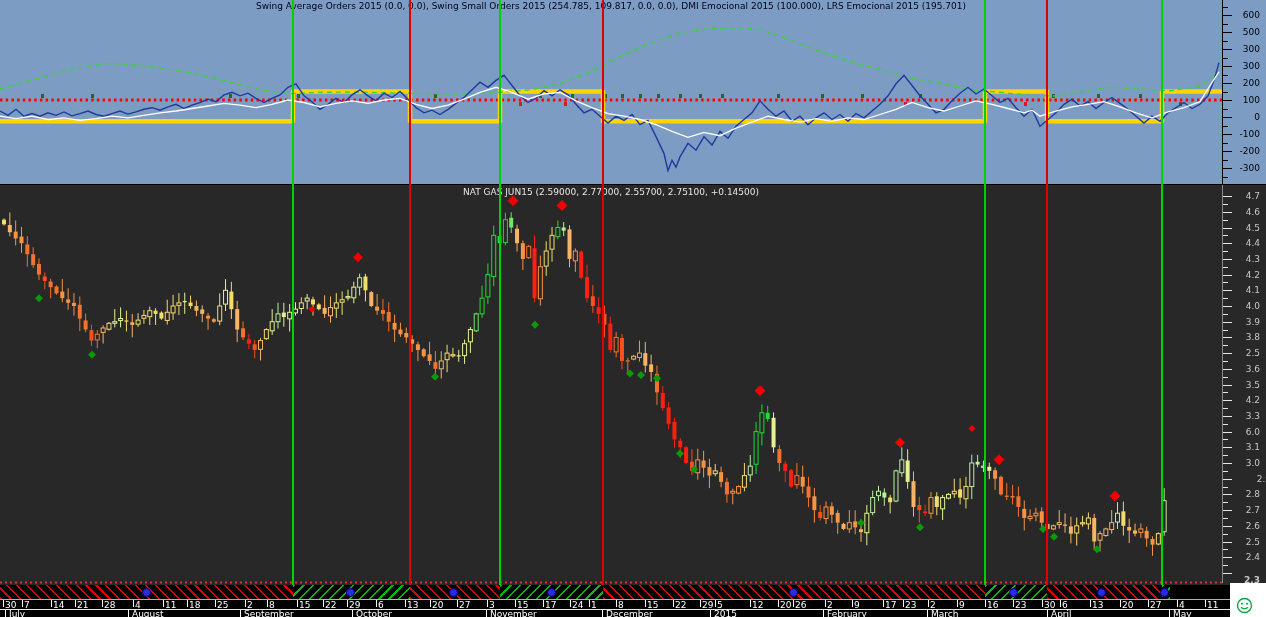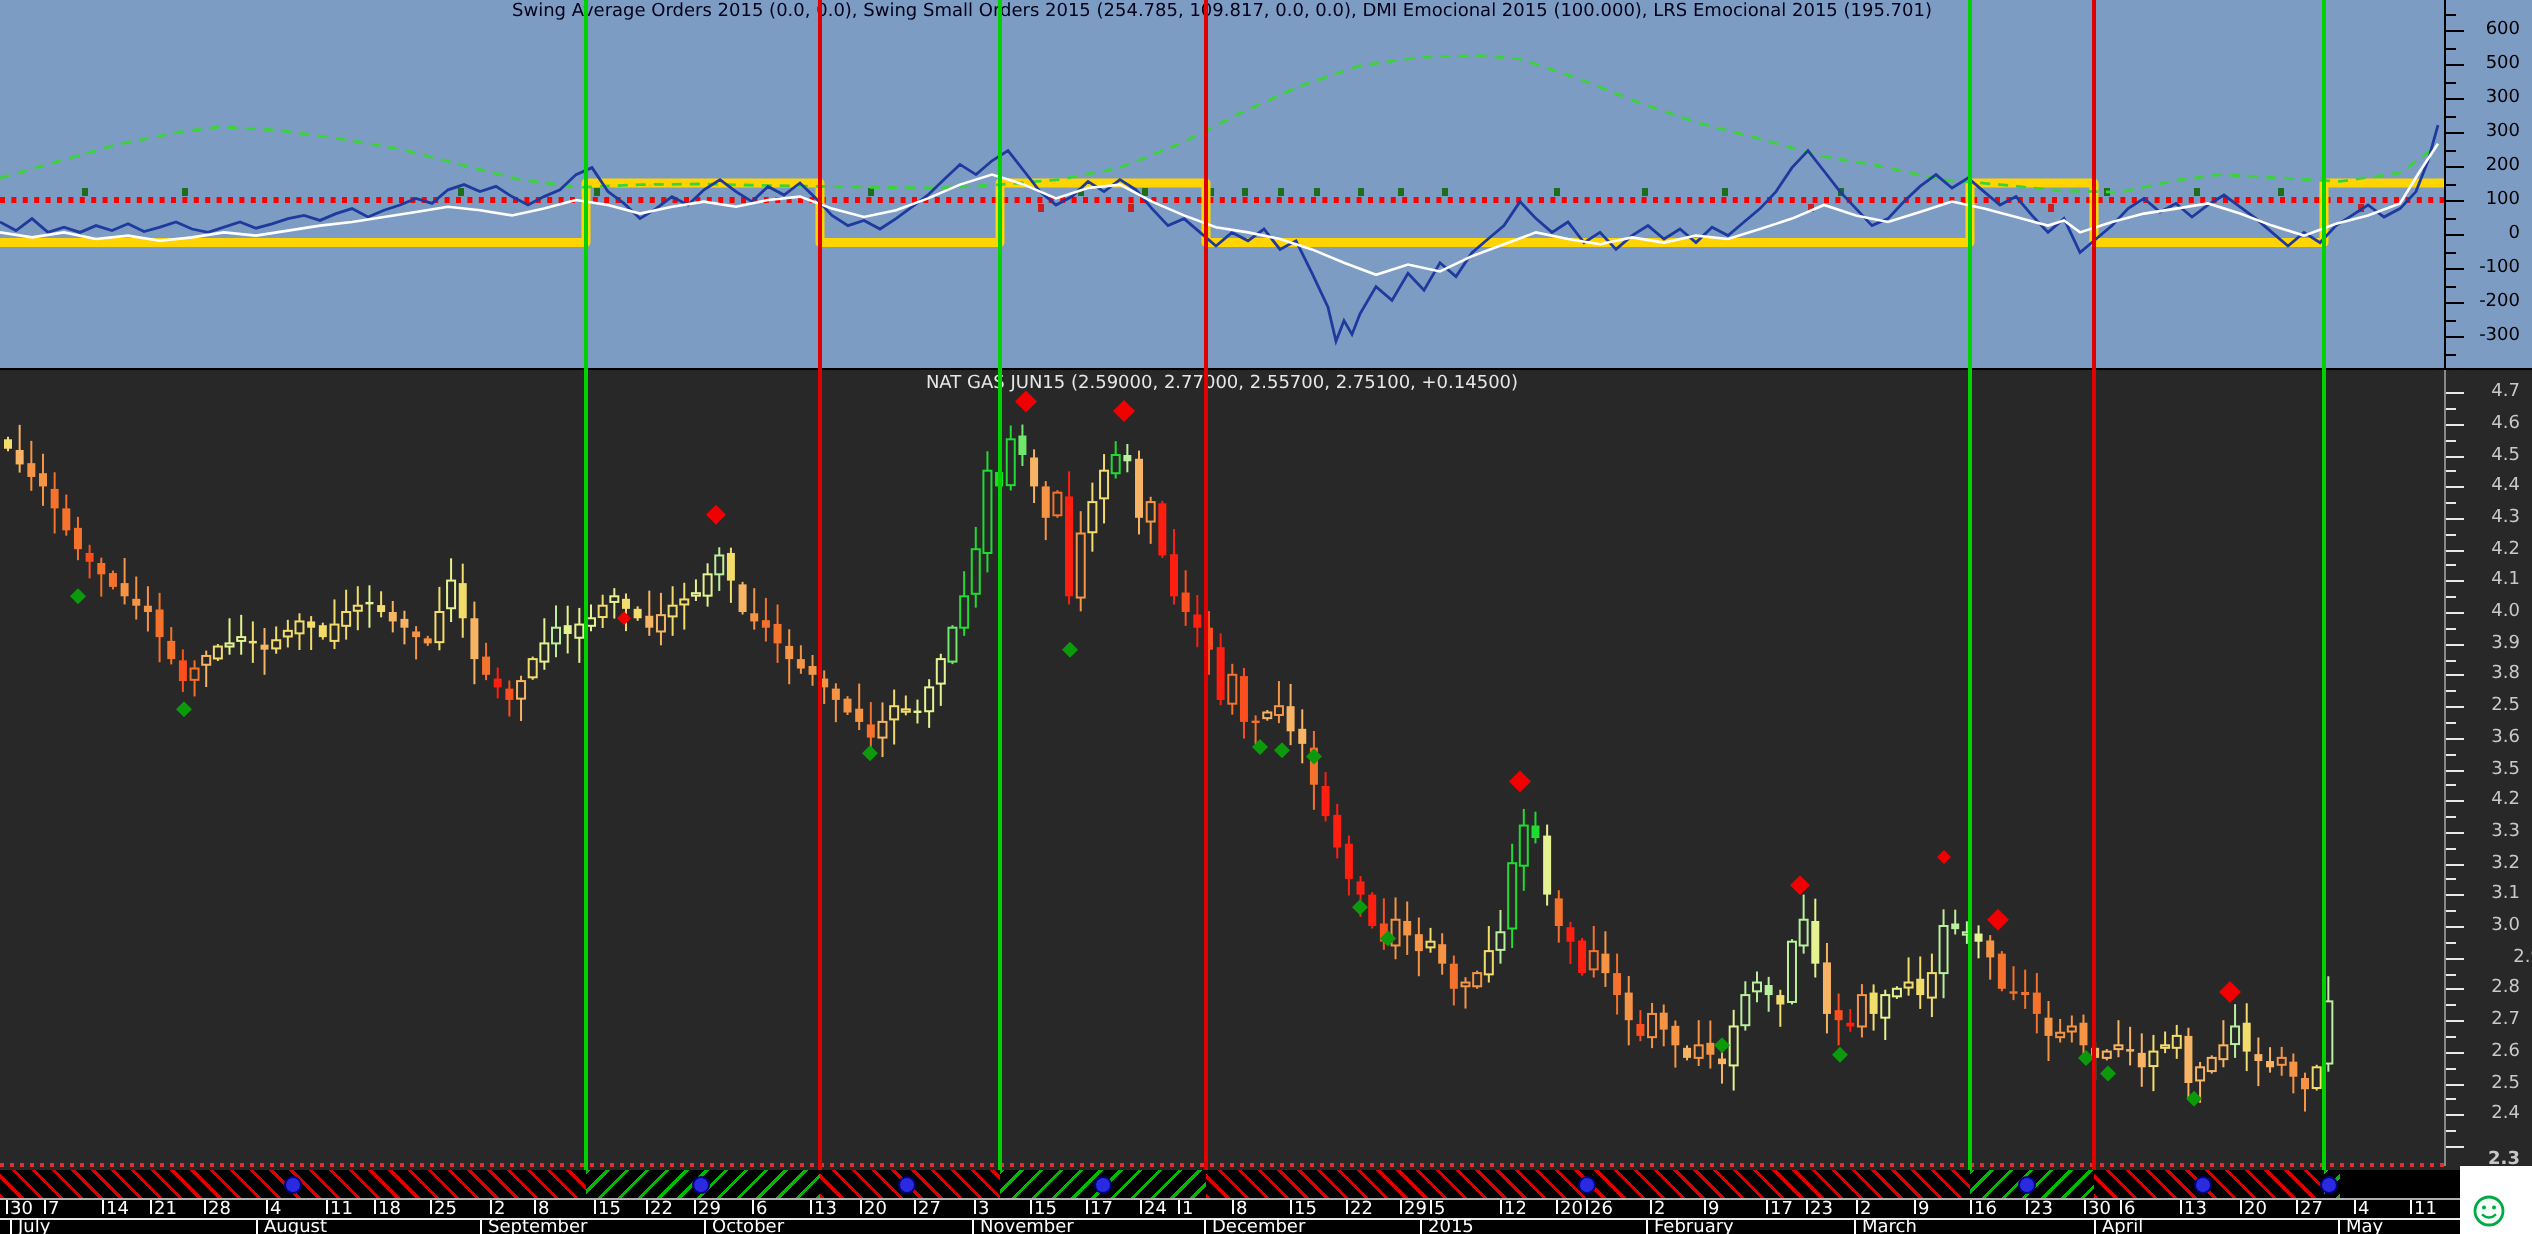--- a/index.html
+++ b/index.html
@@ -114,21 +114,21 @@
       <div class="tick" style="left: 1px; top: 199.5px; width: 9px; background: rgb(232, 232, 232);"></div>
       <div class="axlabel" style="left: 6px; top: 194.5px; color: rgb(200, 200, 200);">3.5</div>
       <div class="tick" style="left: 1px; top: 207.35px; width: 5px; background: rgb(232, 232, 232);"></div>
       <div class="tick" style="left: 1px; top: 215.2px; width: 9px; background: rgb(232, 232, 232);"></div>
       <div class="axlabel" style="left: 6px; top: 210.2px; color: rgb(200, 200, 200);">4.2</div>
       <div class="tick" style="left: 1px; top: 223.05px; width: 5px; background: rgb(232, 232, 232);"></div>
       <div class="tick" style="left: 1px; top: 230.9px; width: 9px; background: rgb(232, 232, 232);"></div>
       <div class="axlabel" style="left: 6px; top: 225.9px; color: rgb(200, 200, 200);">3.3</div>
       <div class="tick" style="left: 1px; top: 238.75px; width: 5px; background: rgb(232, 232, 232);"></div>
       <div class="tick" style="left: 1px; top: 246.6px; width: 9px; background: rgb(232, 232, 232);"></div>
-      <div class="axlabel" style="left: 6px; top: 241.6px; color: rgb(200, 200, 200);">3.2</div>
+      <div class="axlabel" style="left: 6px; top: 241.6px; color: rgb(200, 200, 200);">6.0</div>
       <div class="tick" style="left: 1px; top: 254.45px; width: 5px; background: rgb(232, 232, 232);"></div>
       <div class="tick" style="left: 1px; top: 262.3px; width: 9px; background: rgb(232, 232, 232);"></div>
       <div class="axlabel" style="left: 6px; top: 257.3px; color: rgb(200, 200, 200);">3.1</div>
       <div class="tick" style="left: 1px; top: 270.15px; width: 5px; background: rgb(232, 232, 232);"></div>
       <div class="tick" style="left: 1px; top: 278px; width: 9px; background: rgb(232, 232, 232);"></div>
       <div class="axlabel" style="left: 6px; top: 273px; color: rgb(200, 200, 200);">3.0</div>
       <div class="tick" style="left: 1px; top: 285.85px; width: 5px; background: rgb(232, 232, 232);"></div>
       <div class="tick" style="left: 1px; top: 293.7px; width: 9px; background: rgb(232, 232, 232);"></div>
       <div class="axlabel" style="left: 17px; top: 288.7px; color: rgb(200, 200, 200);">2.9</div>
       <div class="tick" style="left: 1px; top: 301.55px; width: 5px; background: rgb(232, 232, 232);"></div>

